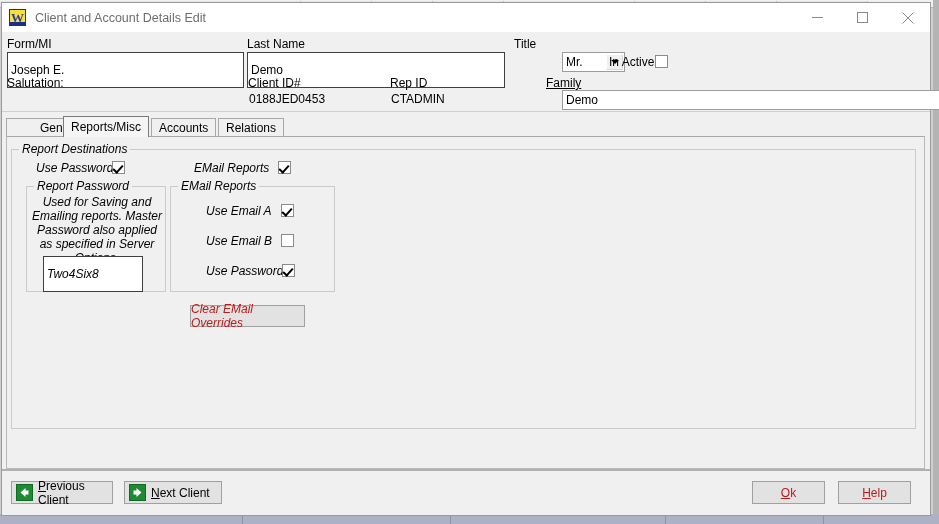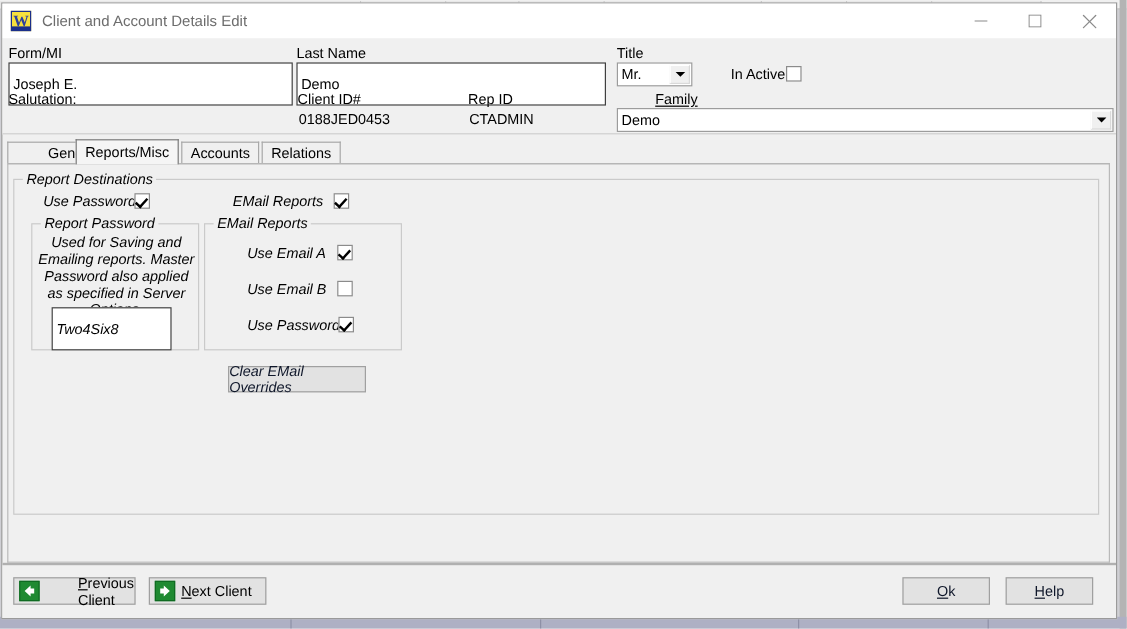--- a/index.html
+++ b/index.html
@@ -147,20 +147,21 @@
   .combo {
     position: absolute;
     background: #ffffff;
     border: 1px solid #9c9c9c;
     box-sizing: border-box;
     height: 20px;
     display: flex;
     align-items: center;
     font-size: 12px;
     padding-left: 3px;
+    margin-left: 48px;
   }
   .combo .arrowbtn {
     position: absolute;
     right: 1px; top: 1px;
     width: 17px; height: 16px;
     background: #f0f0f0;
     border: 1px solid #d9d9d9;
     border-top-color: #ffffff;
     border-left-color: #ffffff;
     box-sizing: border-box;
@@ -247,21 +248,21 @@
     white-space: nowrap;
   }
 
   .btn {
     position: absolute;
     background: #e2e2e2;
     border: 1px solid #a0a0a0;
     box-sizing: border-box;
     font-family: "Liberation Sans", sans-serif;
     font-size: 12px;
-    color: #0f172a;
+    color: #b91c1c;
     display: flex;
     align-items: center;
     justify-content: center;
     cursor: default;
   }
 
   .helptext {
     position: absolute;
     font-size: 12px;
     line-height: 14px;
@@ -427,21 +428,21 @@
           <div class="lbl" style="left:35px; top:77px;">Use Password</div>
           <div class="chk checked" style="left:111px; top:77px;"></div>
         </div>
 
         <div class="btn" style="left:178px; top:155px; width:115px; height:22px;">Clear EMail Overrides</div>
 
       </div>
     </div>
 
     <div class="footer">
-      <div class="navbtn" style="left:9px; width:102px;gap:27px;">
+      <div class="navbtn" style="left:9px; width:102px;">
         <span class="arrowicon">
           <svg width="11" height="11" viewBox="0 0 11 11">
             <path d="M6.5 1 L1.5 5.5 L6.5 10 L6.5 7.5 L9.5 7.5 L9.5 3.5 L6.5 3.5 Z" fill="#ffffff"></path>
           </svg>
         </span>
         <span><span class="acc">P</span><span>revious Client</span></span>
       </div>
 
       <div class="navbtn" style="left:122px; width:98px;">
         <span class="arrowicon">

